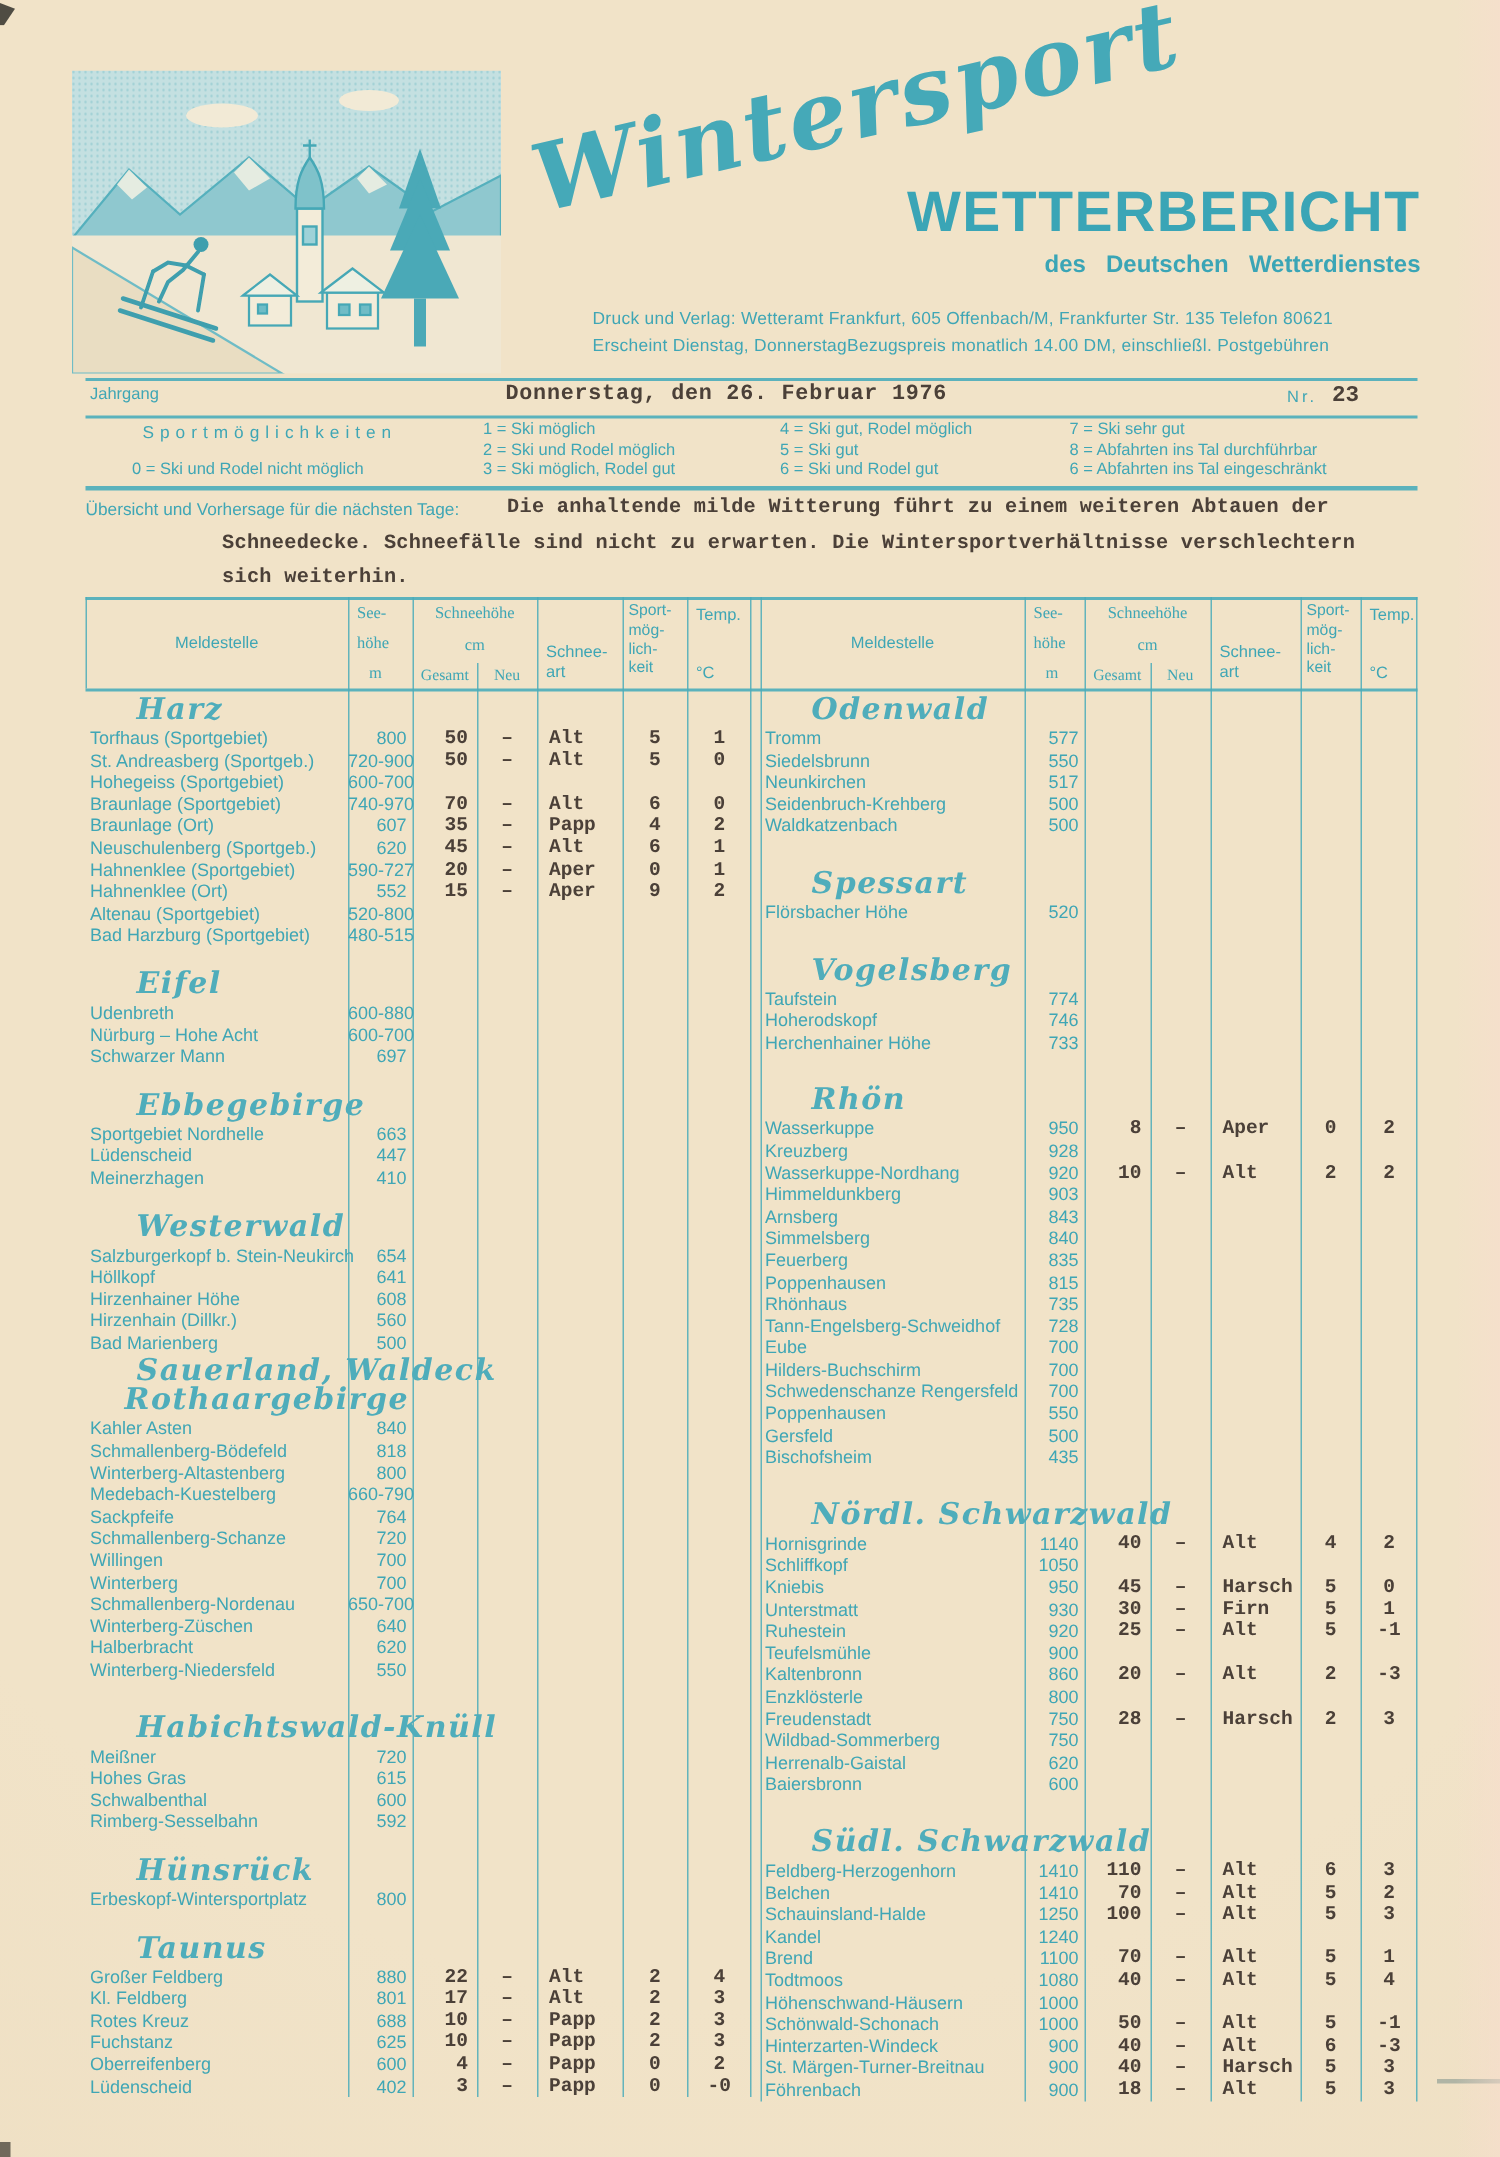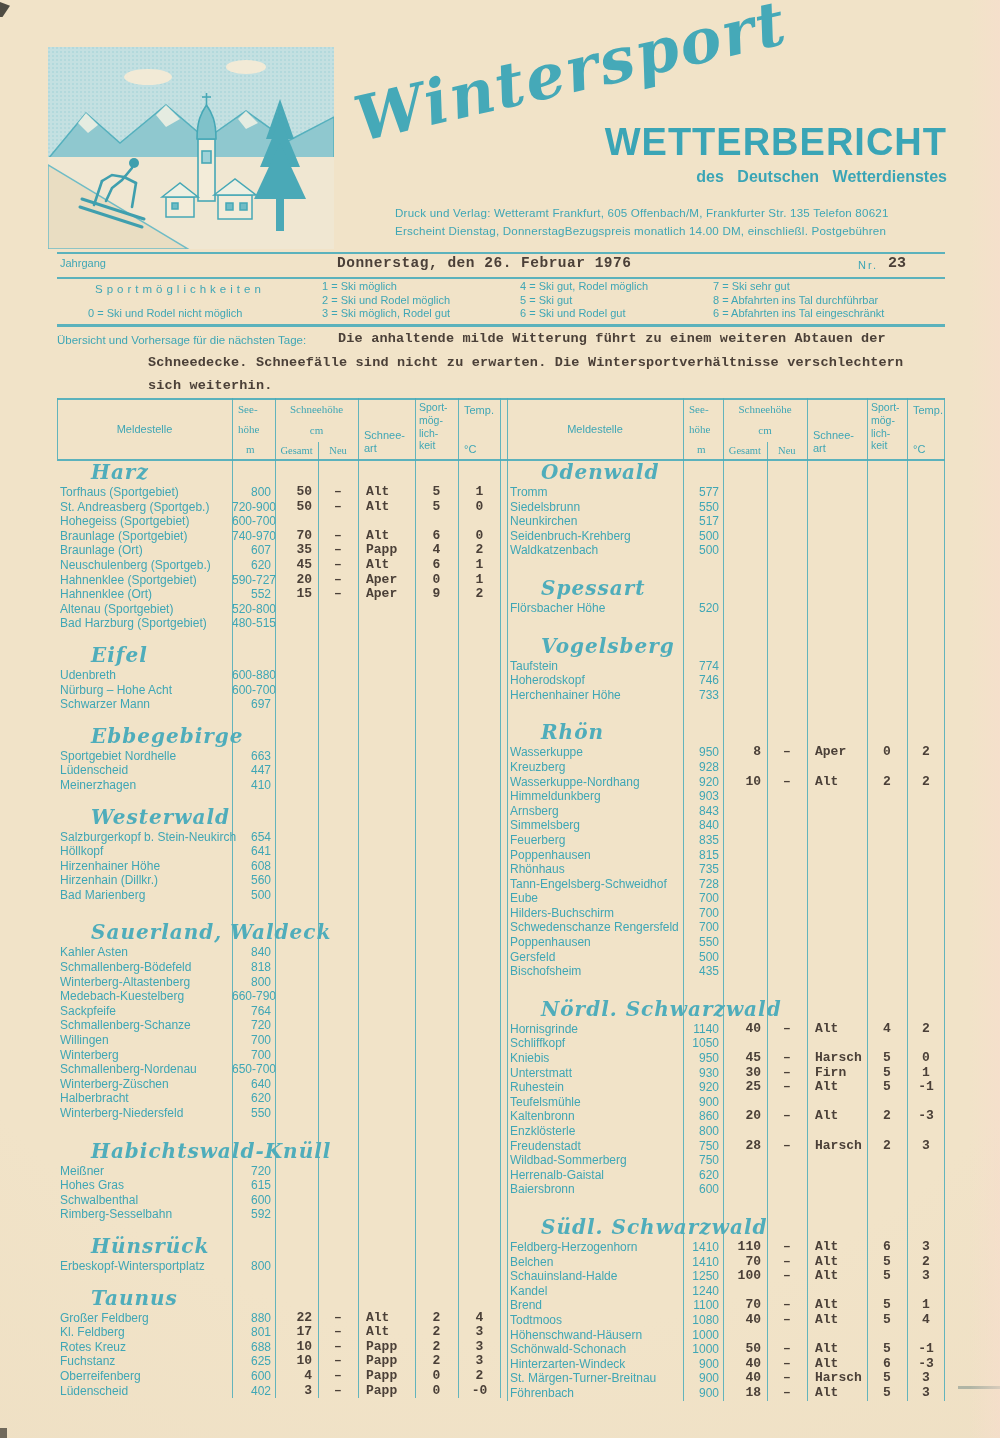--- a/index.html
+++ b/index.html
@@ -433,20 +433,21 @@
           <div class="cell c-name">Bad Marienberg</div>
           <div class="cell c-elev">500</div>
           <div class="cell c-ges"></div>
           <div class="cell c-neu"></div>
           <div class="cell c-art"></div>
           <div class="cell c-sport"></div>
           <div class="cell c-temp"></div>
         </div>
         <div class="sec two">
           <div>Sauerland, Waldeck</div>
+          <div>Rothaargebirge</div>
         </div>
         <div class="trow">
           <div class="cell c-name">Kahler Asten</div>
           <div class="cell c-elev">840</div>
           <div class="cell c-ges"></div>
           <div class="cell c-neu"></div>
           <div class="cell c-art"></div>
           <div class="cell c-sport"></div>
           <div class="cell c-temp"></div>
         </div>

